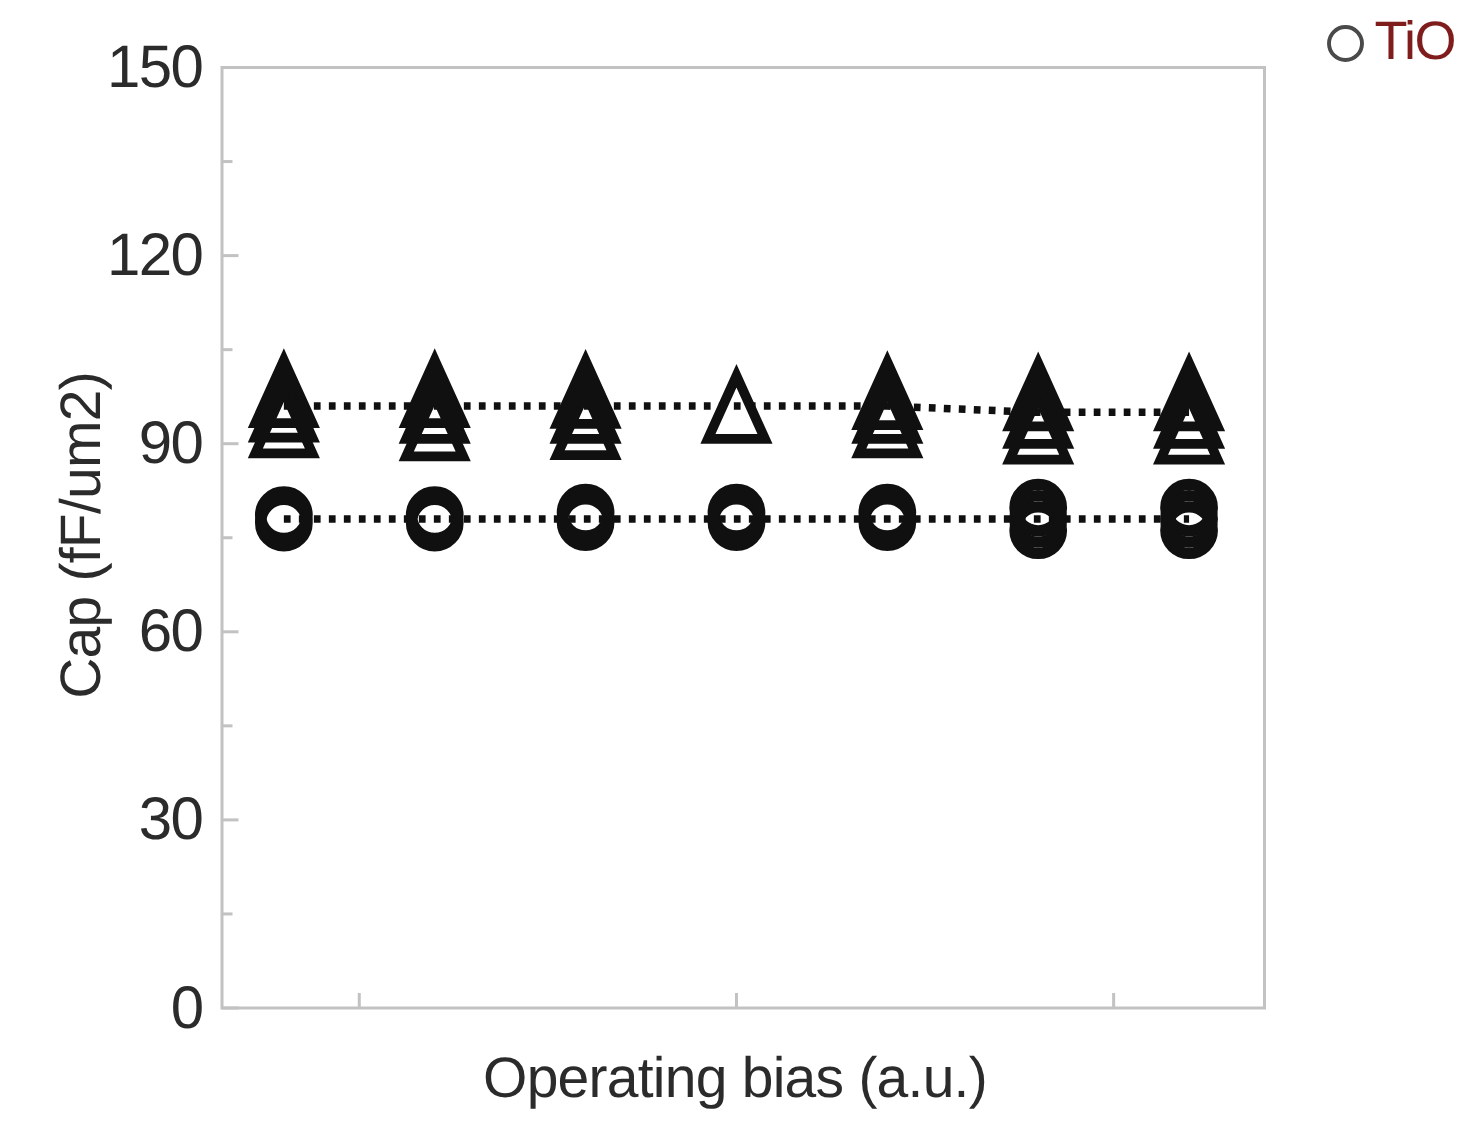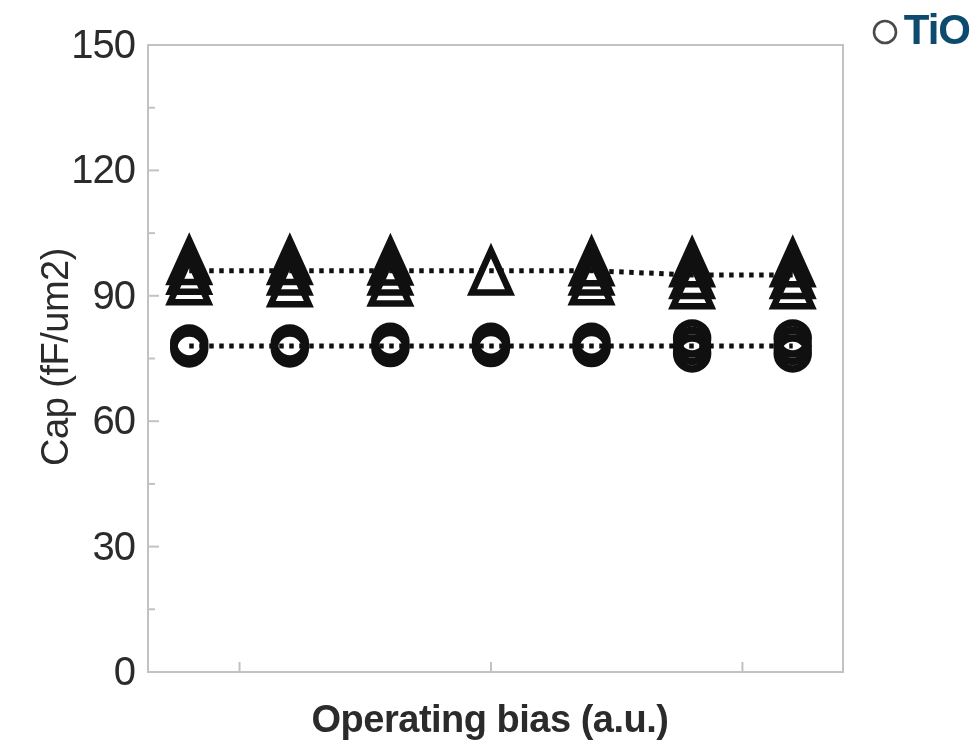--- a/index.html
+++ b/index.html
@@ -11,29 +11,29 @@
     overflow:hidden;
   }
   #chart-svg{position:absolute;left:0;top:0;}
   .axis-title{
     position:absolute;
     color:#2b2b2b;
     font-size:38px;
     letter-spacing:-0.5px;
     white-space:nowrap;
   }
-  .xlabel{left:490px;top:698px;transform:translateX(-50%);font-weight:bold;}
+  .xlabel{left:490px;top:698px;transform:translateX(-50%);}
   .ylabel{left:55px;top:357px;transform:translate(-50%,-50%) rotate(-90deg);}
   .legend{
     position:absolute;top:6px;right:1px;
     display:flex;flex-direction:column;gap:3px;
   }
   .legend-row{display:flex;align-items:center;gap:3px;}
   .legend-label{
-    color:#0c4a6e;font-size:42px;font-weight:700;letter-spacing:-1px;
+    color:#7f1d1d;font-size:36px;font-weight:400;letter-spacing:-1px;
   }
   .legend-marker{display:block;}
 </style>
 </head>
 <body>
 
 <div class="figure">
   <svg id="chart-svg" width="971" height="749">
       <rect x="148" y="45" width="695" height="627" fill="none" stroke="#c2c2c2" stroke-width="2"></rect>
       <line x1="148" y1="672" x2="159" y2="672" stroke="#c2c2c2" stroke-width="2"></line>

